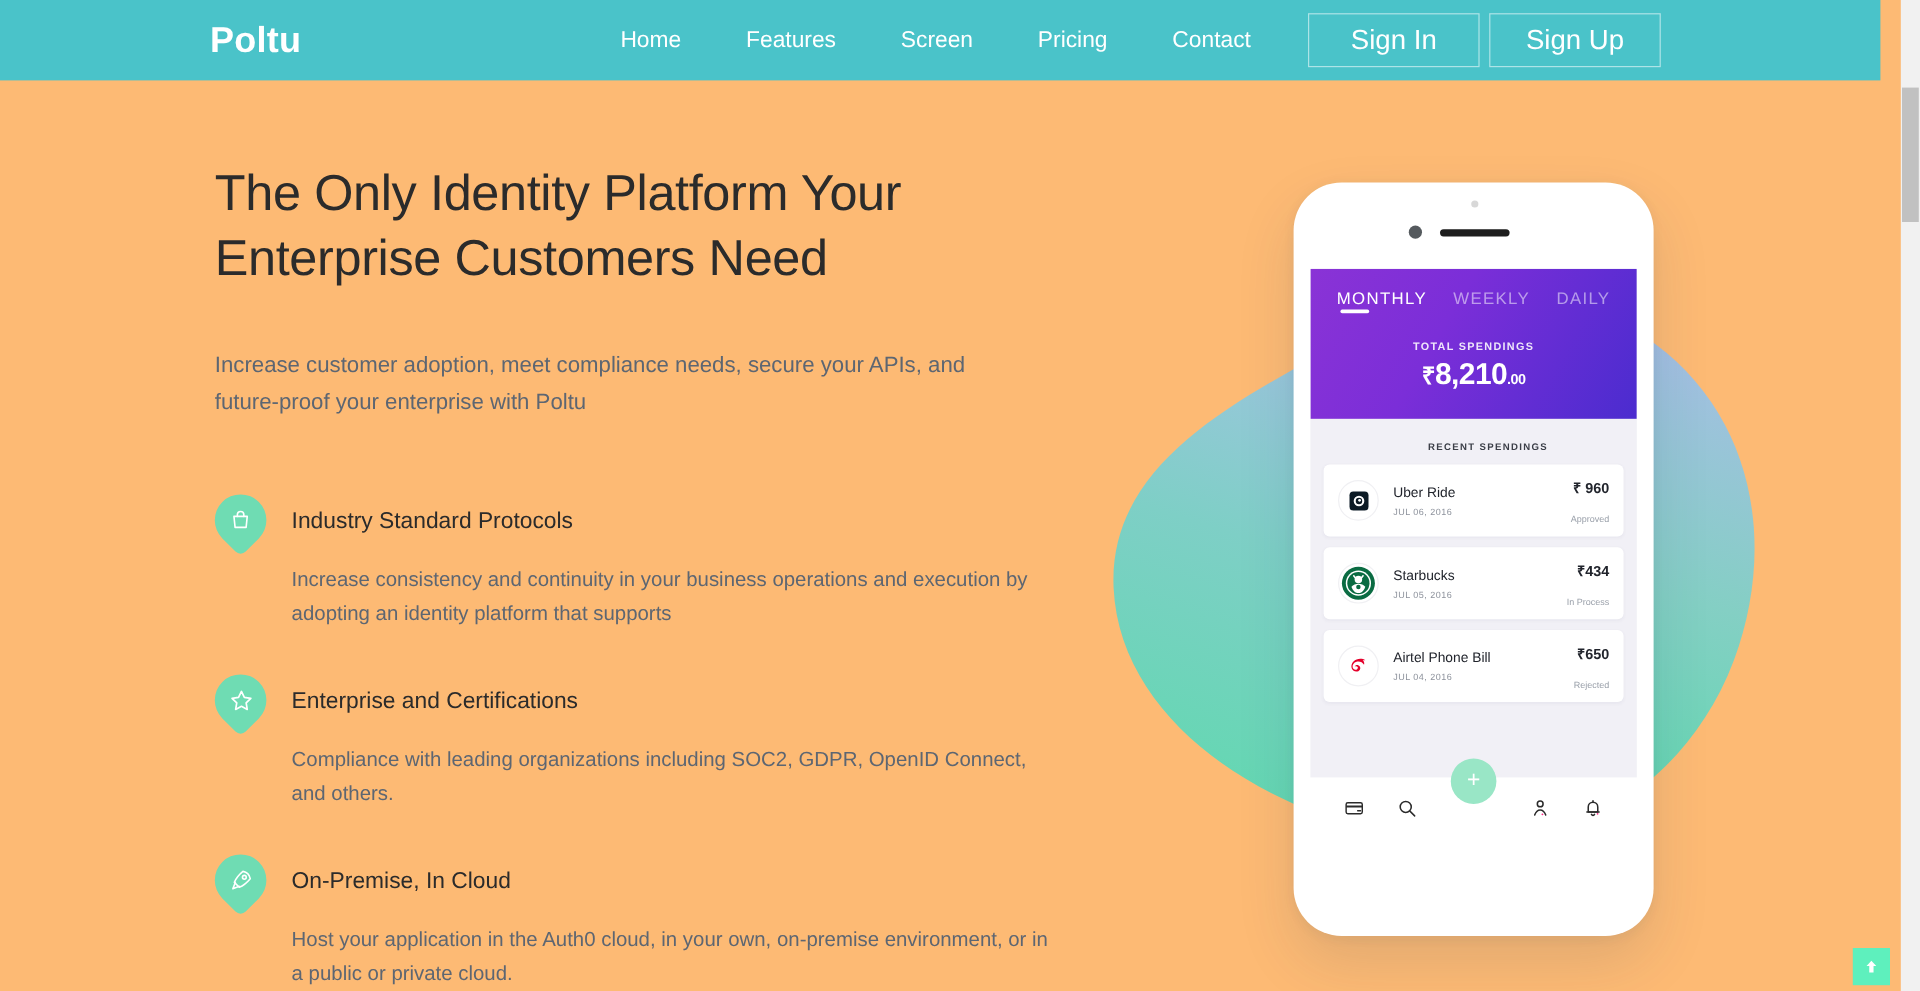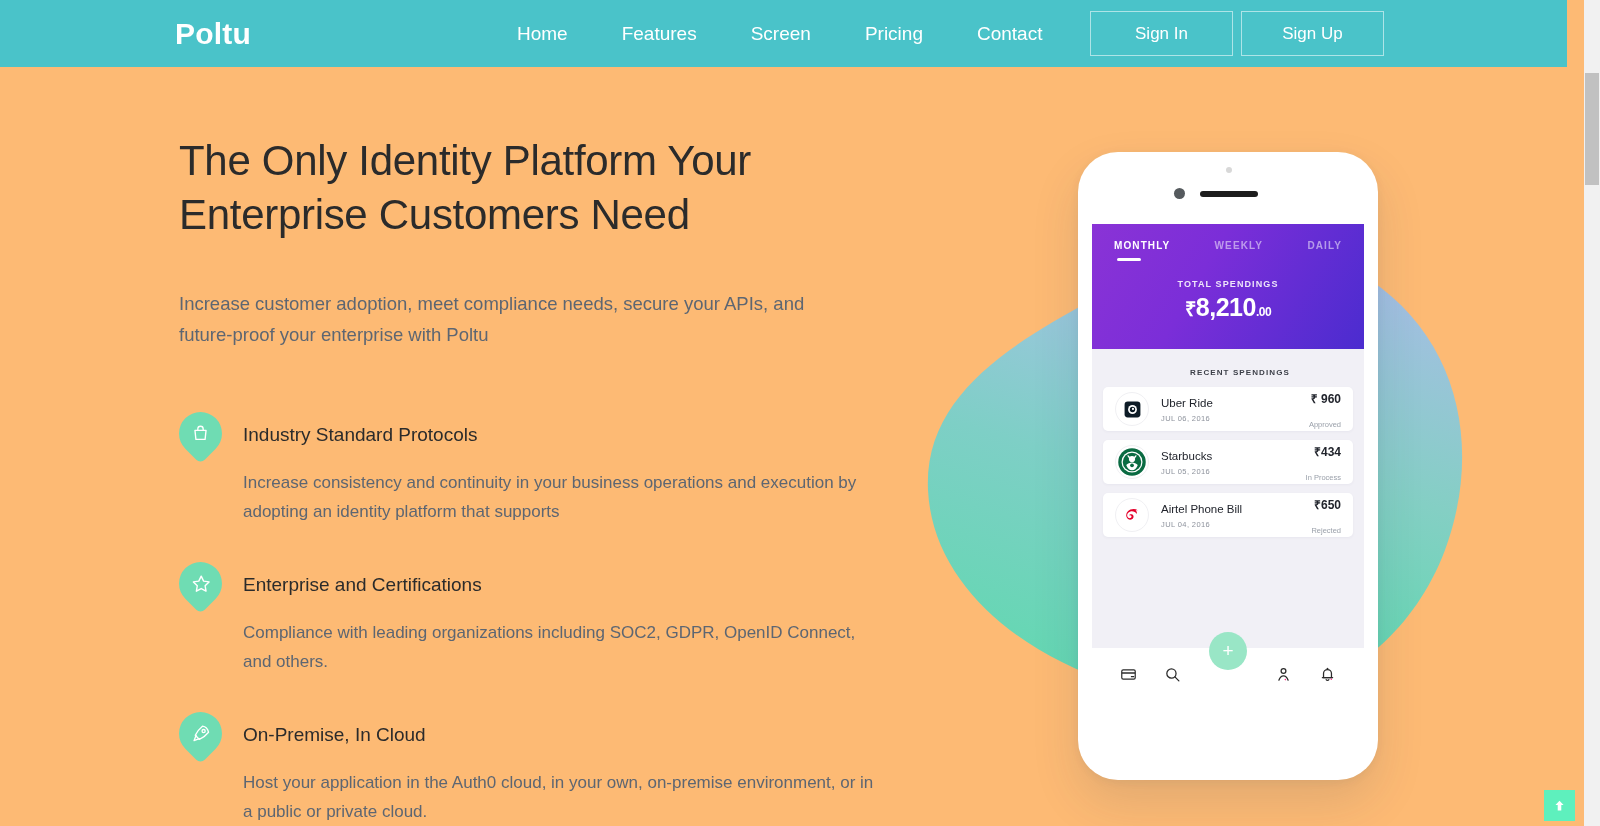--- a/index.html
+++ b/index.html
@@ -64,21 +64,21 @@
     top: 11px;
     display: flex;
     gap: 8px;
   }
   .auth-btn {
     width: 143px;
     height: 45px;
     border: 1px solid rgba(255,255,255,0.55);
     background: transparent;
     color: #ffffff;
-    font-size: 17px;
+    font-size: 23px;
     font-family: "Liberation Sans", sans-serif;
     cursor: pointer;
     display: flex;
     align-items: center;
     justify-content: center;
   }
 
   
   .hero-left {
     position: absolute;
@@ -192,23 +192,23 @@
     height: 125px;
     background: linear-gradient(120deg, #8a33d6 0%, #7b2ed8 40%, #4b2ccf 100%);
     position: relative;
   }
   .period-tabs {
     display: flex;
     padding: 16px 22px 0 22px;
     justify-content: space-between;
   }
   .ptab {
-    font-size: 10px;
+    font-size: 14px;
     letter-spacing: 1.1px;
-    font-weight: bold;
+    font-weight: normal;
     color: rgba(255,255,255,0.52);
     position: relative;
     cursor: pointer;
   }
   .ptab.active { color: #ffffff; }
   .ptab.active::after {
     content: "";
     position: absolute;
     left: 3px; top: 18px;
     width: 24px; height: 2.5px;
@@ -240,21 +240,21 @@
     letter-spacing: 1.1px;
     font-weight: bold;
     color: #3c3f48;
     margin-top: 19px;
     margin-left: 24px;
   }
   .tx-list { padding: 10px 11px 0 11px; }
   .tx-row {
     background: #ffffff;
     border-radius: 5px;
-    height: 44px;
+    height: 60px;
     display: flex;
     align-items: center;
     padding: 0 12px;
     margin-bottom: 9px;
     box-shadow: 0 1px 3px rgba(60,60,90,0.05);
   }
   .tx-logo {
     width: 34px; height: 34px;
     border-radius: 50%;
     background: #ffffff;

